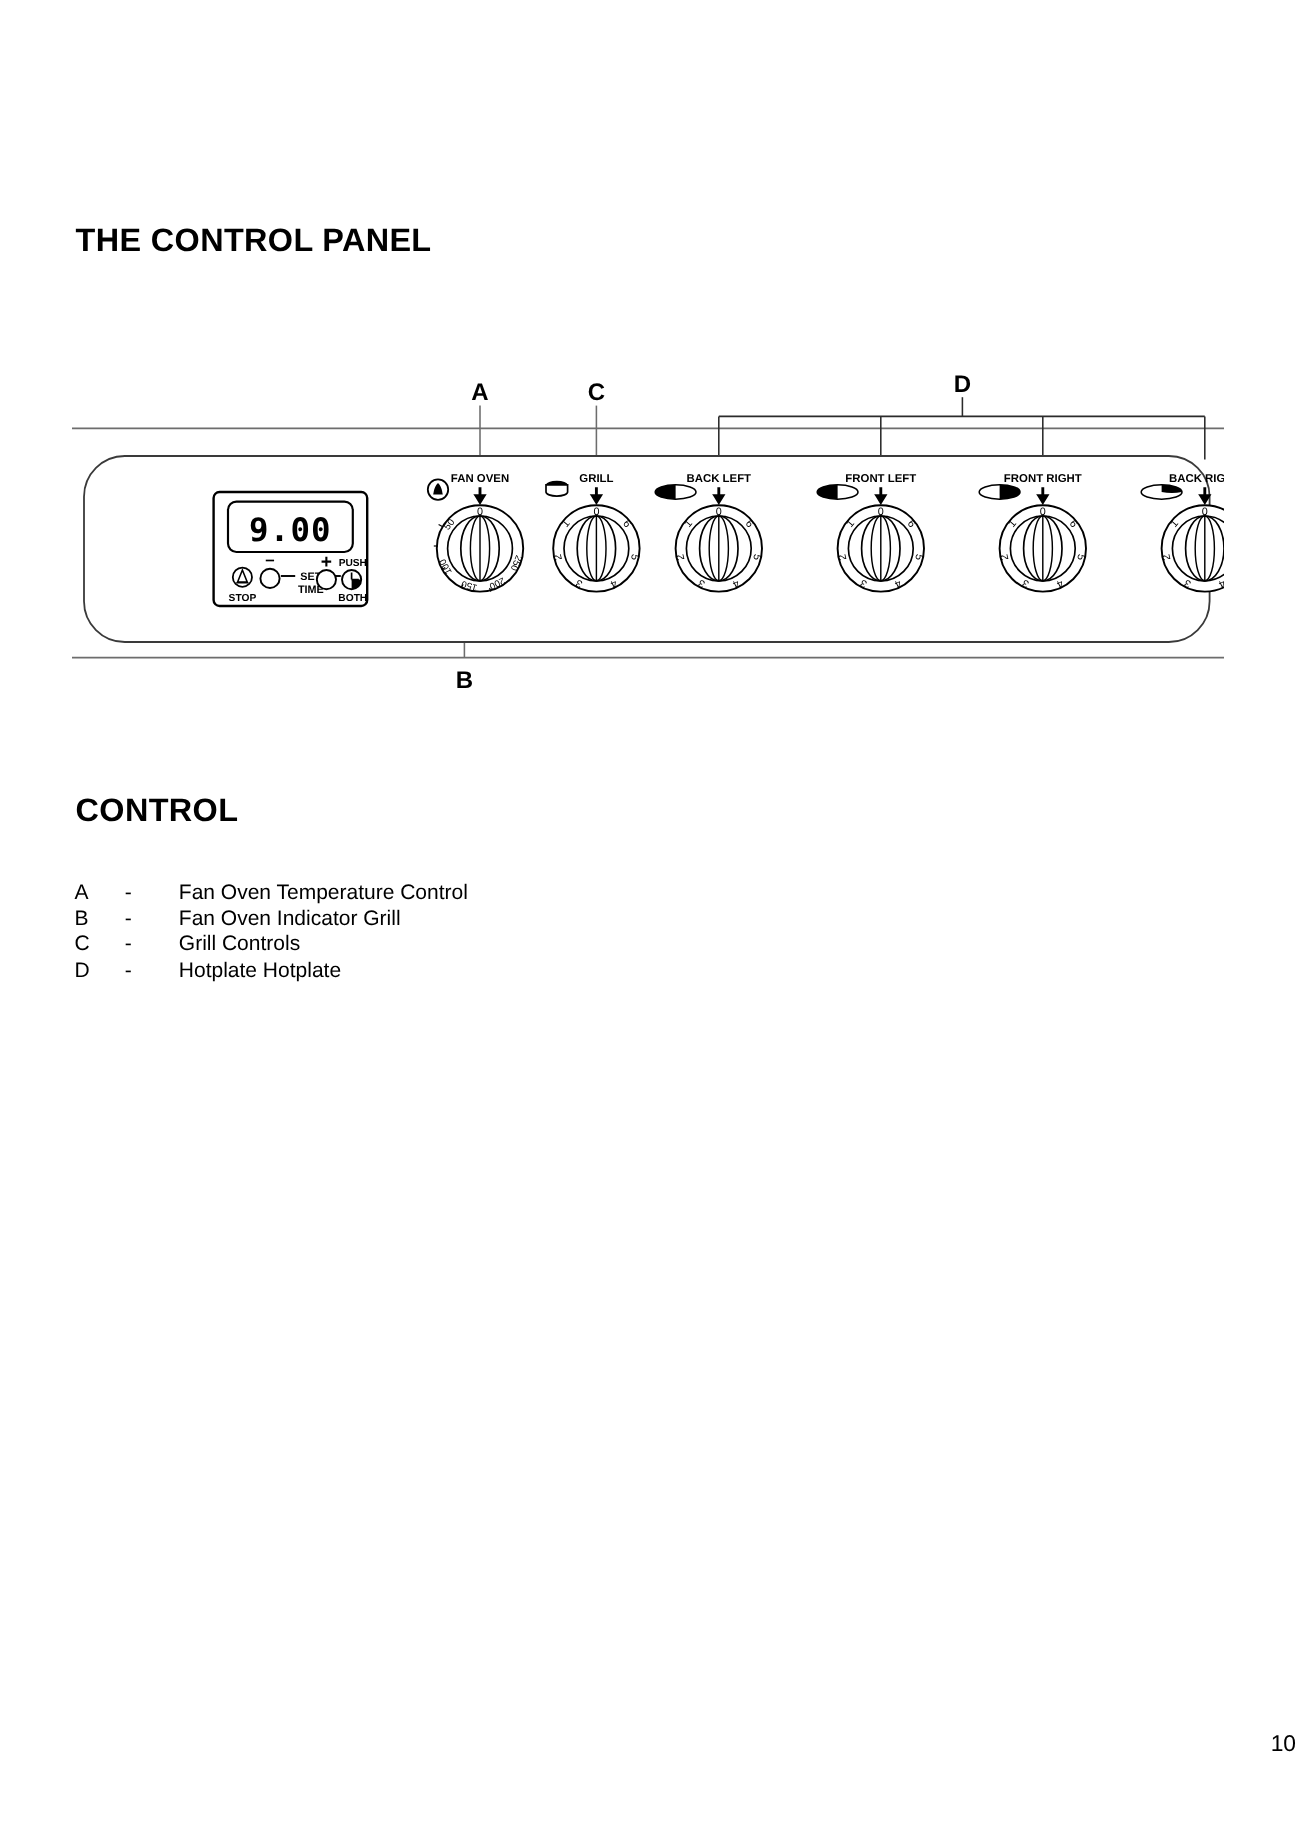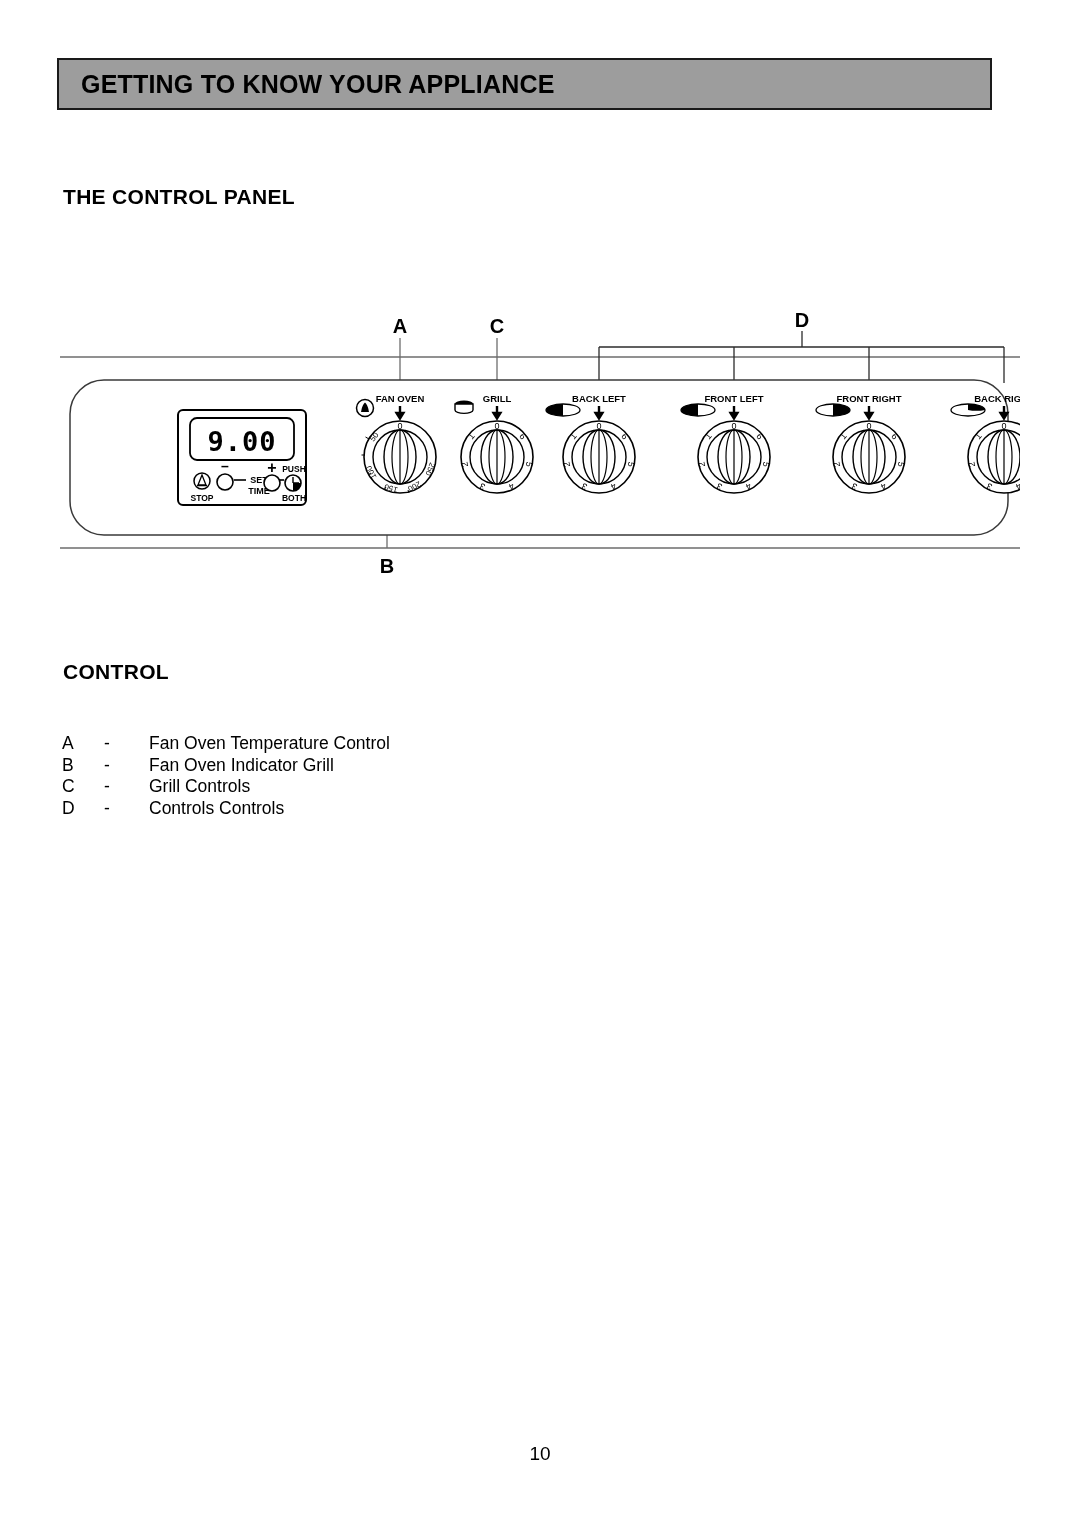--- a/index.html
+++ b/index.html
@@ -15,49 +15,46 @@
     position:absolute;left:57px;top:58px;width:935px;height:52px;
     background:#9d9d9d;border:2px solid #1a1a1a;box-sizing:border-box;
     display:flex;align-items:center;
   }
   .banner-title{
     font-size:25px;font-weight:bold;letter-spacing:.2px;
     margin-left:22px;color:#000;
   }
 
   .section-head{
-    position:absolute;font-size:21px;font-weight:bold;letter-spacing:.3px;
+    position:absolute;font-size:27px;font-weight:bold;letter-spacing:.3px;
   }
   #h-control{left:63px;top:185px;}
   #h-features{left:63px;top:660px;}
 
   
   .diagram{position:absolute;left:60px;top:305px;width:960px;height:275px;}
   .diagram svg{display:block;}
 
   
   .features{position:absolute;left:62px;top:733px;font-size:17.5px;line-height:21.5px;}
   .feat-row{display:flex;align-items:baseline;height:21.5px;}
   .feat-letter{width:42px;}
   .feat-dash{width:45px;}
   .feat-text{white-space:nowrap;}
 
   
   .page-num{
-    position:absolute;left:0;right:0;top:1443px;text-align:center;font-size:19px;
+    position:absolute;left:0;right:0;top:1443px;text-align:right;font-size:19px;
   }
 </style>
 </head>
 <body>
 
 <div class="page">
 
-  <div class="banner">
-    <div class="banner-title">GETTING TO KNOW YOUR APPLIANCE</div>
-  </div>
 
   <div class="section-head" id="h-control">THE CONTROL PANEL</div>
 
   <div class="diagram">
     <svg width="960" height="275" viewBox="0 0 960 275" xmlns="http://www.w3.org/2000/svg">
       <defs>
         <g id="knob-body">
 
           <circle cx="0" cy="0" r="36" fill="#fff" stroke="#000" stroke-width="1.6"></circle>
           <circle cx="0" cy="0" r="27" fill="#fff" stroke="#000" stroke-width="1.4"></circle>
@@ -270,19 +267,19 @@
       <span class="feat-text">Fan Oven Indicator Grill</span>
     </div>
     <div class="feat-row">
       <span class="feat-letter">C</span>
       <span class="feat-dash">-</span>
       <span class="feat-text">Grill Controls</span>
     </div>
     <div class="feat-row">
       <span class="feat-letter">D</span>
       <span class="feat-dash">-</span>
-      <span class="feat-text">Controls Controls</span>
+      <span class="feat-text">Hotplate Hotplate</span>
     </div>
   </div>
 
   <div class="page-num">10</div>
 
 </div>
 
 </body></html>

